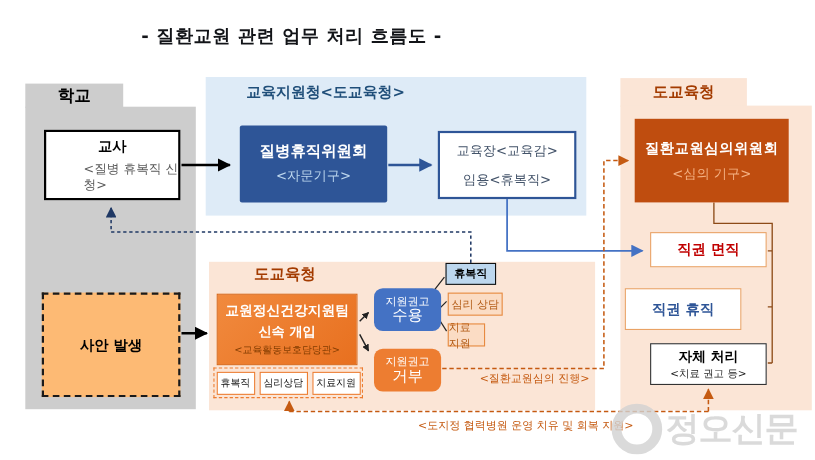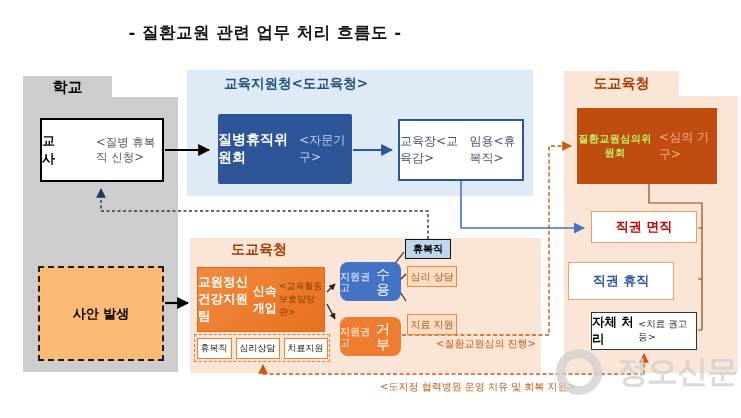--- a/index.html
+++ b/index.html
@@ -17,35 +17,35 @@
   .p-prov-tab{left:564px;top:71px;width:115px;height:26px;background:#fbe5d6;}
   .p-prov{left:564px;top:96px;width:174px;height:277px;background:#fbe5d6;}
   .p-support{left:190px;top:238px;width:351px;height:135px;background:#fbe5d6;}
   
   .lbl{z-index:1;text-align:center;font-weight:bold;}
   .lbl-school{left:23px;top:78px;width:89px;font-size:15px;color:#000;}
   .lbl-edu{left:200px;top:75px;width:192px;font-size:13.5px;color:#1f4e79;}
   .lbl-prov{left:564px;top:75px;width:115px;font-size:14px;color:#a33b00;}
   .lbl-support{left:193px;top:241px;width:132px;font-size:14px;color:#a33b00;}
   
-  .fxc{display:flex;align-items:center;justify-content:center;z-index:3;}
+  .fxc{display:flex;flex-direction:column;align-items:center;justify-content:center;z-index:3;}
   
   .b-teacher{left:40px;top:118px;width:124px;height:64px;background:#fff;border:2.5px solid #000;gap:4px;}
   .b-teacher .t1{font-size:13px;font-weight:bold;color:#000;}
   .b-teacher .t2{font-size:11.5px;color:#595959;margin-left:34px;}
   .b-incident{left:38px;top:266px;width:126px;height:95px;background:#fdba74;border:2px dashed #1a1a1a;gap:5px;}
   .b-incident .t1{font-size:13px;font-weight:bold;color:#000;}
   .b-incident .t2{font-size:11.5px;color:#595959;}
   .b-slc{left:218px;top:114px;width:134px;height:70px;background:#2e5597;border-radius:2px;gap:5px;}
   .b-slc .t1{font-size:14px;font-weight:bold;color:#fff;}
   .b-slc .t2{font-size:12px;color:#bdd7ee;}
   .b-super{left:398px;top:119px;width:126px;height:62px;background:#fff;border:2px solid #2e5597;gap:9px;}
   .b-super div{font-size:12px;color:#44546a;}
   .b-review{left:577px;top:108px;width:140px;height:76px;background:#bf4d0f;gap:6px;}
-  .b-review .t1{font-size:10px;font-weight:bold;color:#bef264;letter-spacing:.5px;text-align:center;}
+  .b-review .t1{font-size:13px;font-weight:bold;color:#ffffff;letter-spacing:.5px;text-align:center;}
   .b-review .t2{font-size:12px;color:#f4b183;}
   .b-dismiss{left:591px;top:211px;width:106px;height:32px;background:#fff;border:1.2px solid #e9a265;
              font-size:13px;font-weight:bold;color:#c00000;}
   .b-leave{left:568px;top:262px;width:106px;height:38px;background:#fff;border:1.2px solid #e9a265;
            font-size:13px;font-weight:bold;color:#2e5597;}
   .b-self{left:591px;top:312px;width:106px;height:38px;background:#fff;border:1.5px solid #333;gap:1px;}
   .b-self .t1{font-size:12.5px;font-weight:bold;color:#000;}
   .b-self .t2{font-size:9.5px;color:#222;}
   .b-team{left:197px;top:267px;width:128px;height:65px;gap:2px;
           background:linear-gradient(135deg,#f18a3e,#e8701f);border:1px solid #d96a1c;}
@@ -56,30 +56,30 @@
             display:flex;flex-direction:row;align-items:center;justify-content:center;gap:4px;z-index:3;}
   .measure{background:#fff;border:1px solid #ed7d31;font-size:9px;color:#111;padding:3px 3px;white-space:nowrap;}
   .b-accept{left:340px;top:262px;width:61px;height:39px;background:#4472c4;border-radius:8px;color:#fff;}
   .b-reject{left:340px;top:317px;width:61px;height:39px;background:#ed7d31;border-radius:8px;color:#fff;}
   .b-accept .t1,.b-reject .t1{font-size:10px;line-height:11px;}
   .b-accept .t2,.b-reject .t2{font-size:14px;font-weight:normal;line-height:15px;}
   .o-leave{left:405px;top:239px;width:46px;height:20px;background:#bdd7ee;border:1.5px solid #111;
            font-size:10px;font-weight:600;color:#000;}
   .o-counsel{left:407px;top:266px;width:50px;height:21px;background:#fbdcc4;border:1px solid #e78a41;
              font-size:10px;color:#b25a14;}
-  .o-treat{left:407px;top:294px;width:50px;height:21px;background:#fbdcc4;border:1px solid #e78a41;
-           font-size:10px;color:#b25a14;margin-top:20px;}
+  .o-treat{left:407px;top:294px;width:34px;height:21px;background:#fbdcc4;border:1px solid #e78a41;
+           font-size:10px;color:#b25a14;}
   
   .note{z-index:3;font-size:10px;color:#c55a11;text-align:center;}
   .note-review{left:420px;top:337px;width:132px;}
   .note-hospital{left:340px;top:380px;width:276px;}
   
   .lines{position:absolute;left:0;top:0;z-index:2;pointer-events:none;}
   
-  .wm{left:556px;top:349px;display:flex;align-items:center;gap:15px;z-index:6;pointer-events:none;opacity:.8;}
+  .wm{left:556px;top:367px;display:flex;align-items:center;gap:3px;z-index:6;pointer-events:none;opacity:.8;}
   .wm-ring{width:46px;height:46px;border:9px solid #d2d2d2;border-radius:50%;box-sizing:border-box;}
   .wm-text{font-size:31px;font-weight:bold;color:#d2d2d2;letter-spacing:-1px;white-space:nowrap;}
 </style>
 </head>
 <body>
 
 <div class="stage">
 
   <div class="abs title">- 질환교원 관련 업무 처리 흐름도 -</div>
 

